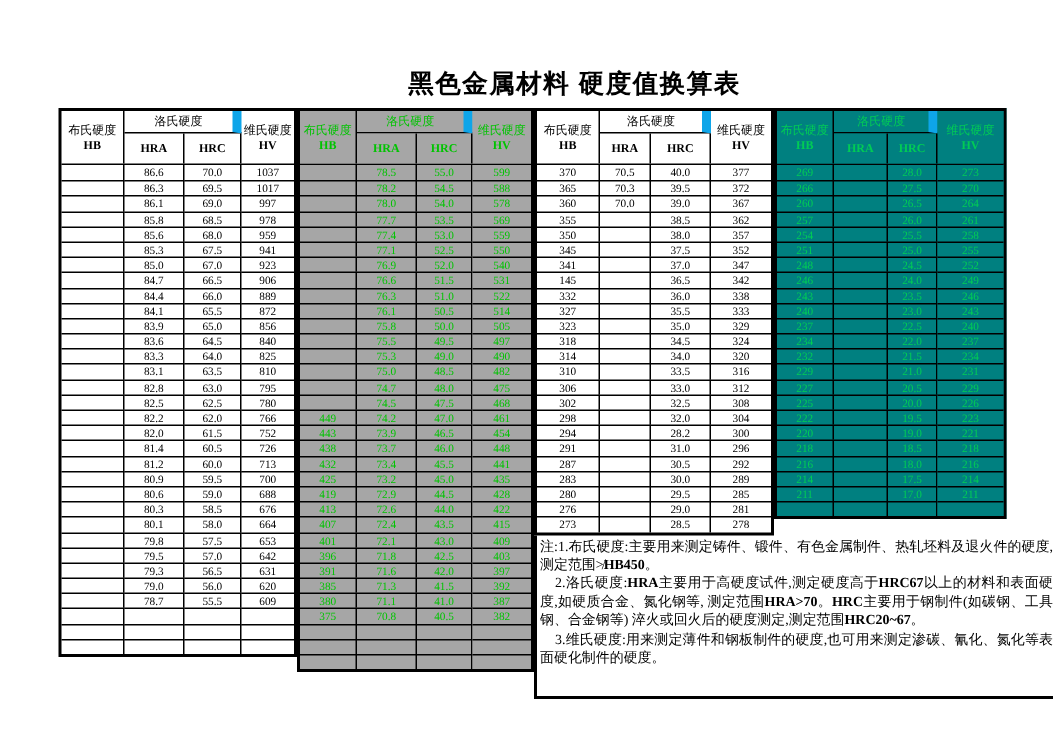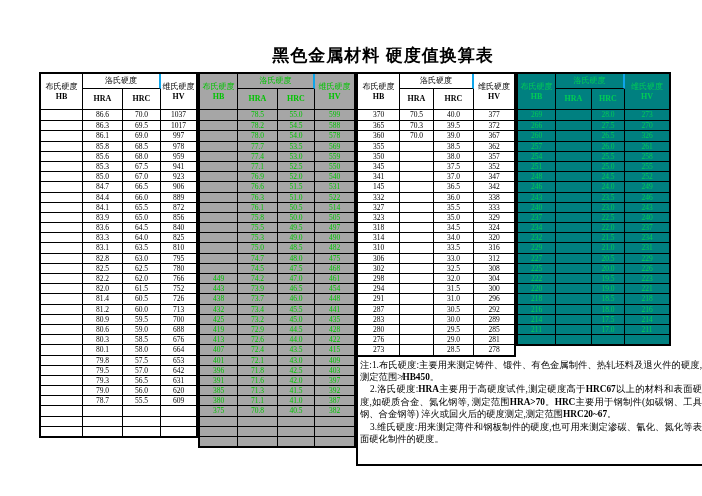--- a/index.html
+++ b/index.html
@@ -9,21 +9,21 @@
          font-weight:bold;font-size:17px;letter-spacing:1px;
          font-family:"Liberation Sans","DejaVu Sans",sans-serif;margin-left:32px;}
   .tablewrap{position:absolute;left:39px;top:72px;display:flex;align-items:flex-start;}
   .grp{border:2px solid #000;box-sizing:border-box;background:#fff;}
   .ghead{display:grid;grid-template-columns:var(--c);grid-template-rows:15px 20px;
          border-bottom:1px solid #000;font-size:8px;line-height:10px;
          text-align:center;}
   .hcell{display:flex;flex-direction:column;justify-content:center;align-items:center;overflow:hidden;}
   .hcell b{font-size:8px;}
   .h-hb{grid-column:1;grid-row:1/3;border-right:1px solid #000;}
-  .h-rock{grid-column:2/4;grid-row:1;border-right:2px solid #0ea5e9;border-bottom:1px solid #000;}
+  .h-rock{grid-column:2/4;grid-row:1;border-right:6px solid #0ea5e9;border-bottom:1px solid #000;}
   .h-hv{grid-column:4;grid-row:1/3;}
   .h-hra{grid-column:2;grid-row:2;border-right:1px solid #000;}
   .h-hrc{grid-column:3;grid-row:2;border-right:1px solid #000;}
   .gbody .tr{display:grid;grid-template-columns:var(--c);height:10.2px;}
   .gbody .tr:first-child .td{border-top:none;}
   .td{border-top:1px solid #000;border-right:1px solid #000;box-sizing:border-box;
       font-size:7.5px;line-height:9.2px;text-align:center;overflow:hidden;}
   .td:last-child{border-right:none;}
   .grp.gray{background:#a6a6a6;}
   .grp.gray .td,.grp.gray .hcell{color:#00c400;background:#a6a6a6;}
@@ -600,21 +600,21 @@
               </div>
               <div class="tr">
                 <div class="td">298</div>
                 <div class="td"></div>
                 <div class="td">32.0</div>
                 <div class="td">304</div>
               </div>
               <div class="tr">
                 <div class="td">294</div>
                 <div class="td"></div>
-                <div class="td">31.5</div>
+                <div class="td">28.2</div>
                 <div class="td">300</div>
               </div>
               <div class="tr">
                 <div class="td">291</div>
                 <div class="td"></div>
                 <div class="td">31.0</div>
                 <div class="td">296</div>
               </div>
               <div class="tr">
                 <div class="td">287</div>
@@ -677,21 +677,21 @@
               <div class="tr">
                 <div class="td">266</div>
                 <div class="td"></div>
                 <div class="td">27.5</div>
                 <div class="td">270</div>
               </div>
               <div class="tr">
                 <div class="td">260</div>
                 <div class="td"></div>
                 <div class="td">26.5</div>
-                <div class="td">326</div>
+                <div class="td">264</div>
               </div>
               <div class="tr">
                 <div class="td">257</div>
                 <div class="td"></div>
                 <div class="td">26.0</div>
                 <div class="td">261</div>
               </div>
               <div class="tr">
                 <div class="td">254</div>
                 <div class="td"></div>

